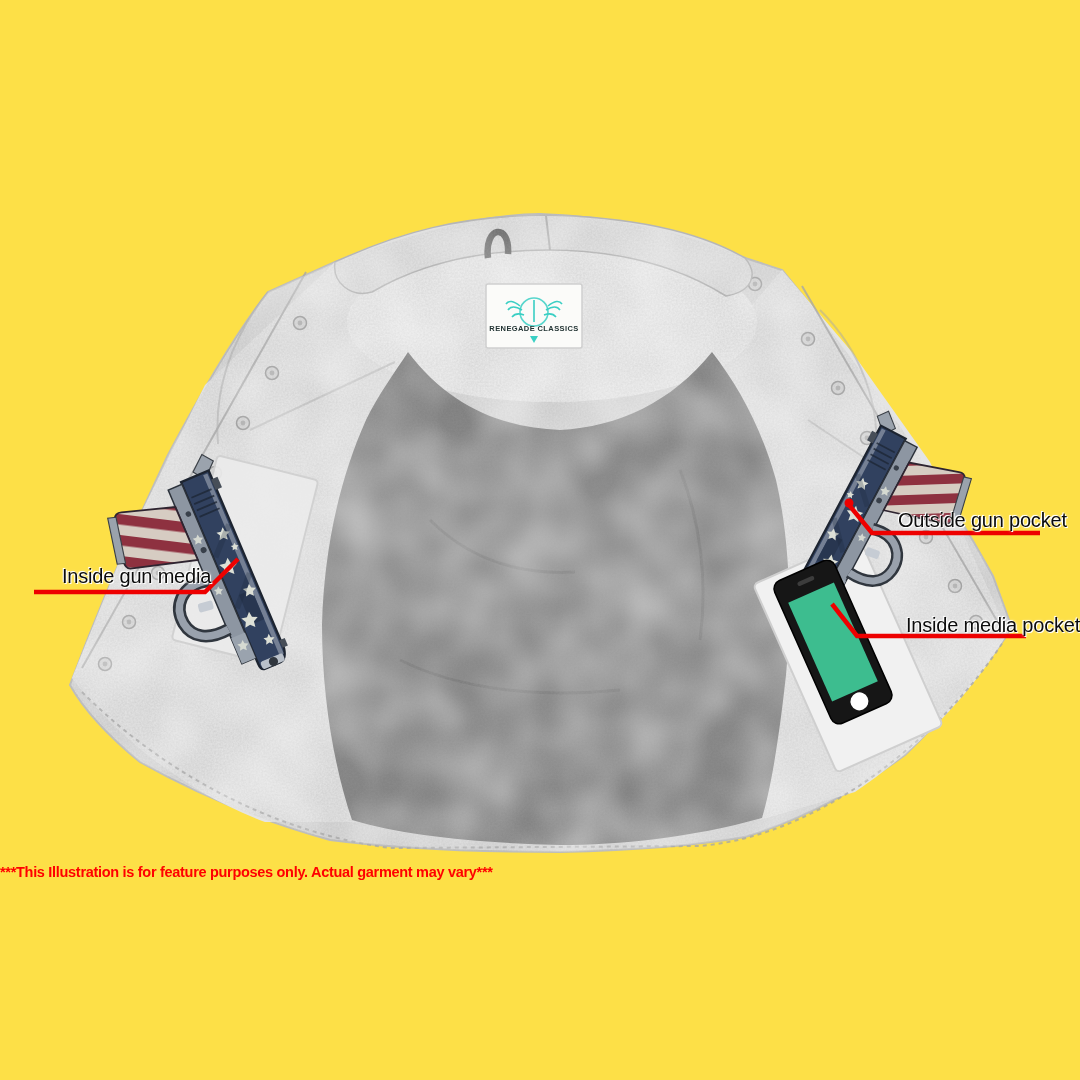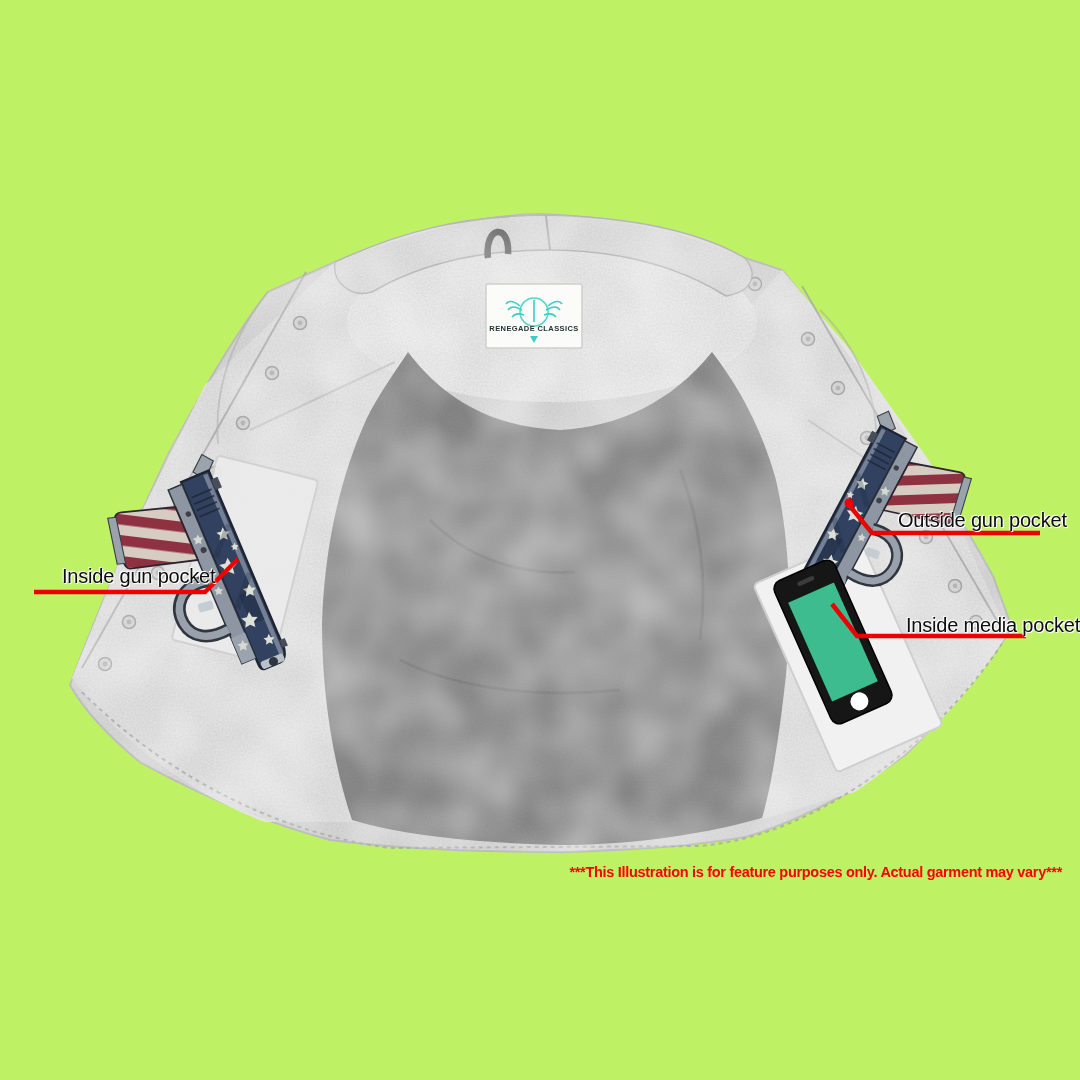--- a/index.html
+++ b/index.html
@@ -1,33 +1,33 @@
 <!DOCTYPE html>
 <html style="--callout-line: #ee0000; --callout-text: #0c0c0c; --disclaimer-text: #ff0000; --phone-screen: #3dbd8f; --logo-teal: #3acfc4; --vest-fabric: #d9d9d9; --vest-lining: #8a8a8a; --flag-blue: #31415f; --flag-red: #8e3140;"><head>
 <meta charset="utf-8">
 <style>
   html,body{margin:0;padding:0;background:#fff;}
   body{font-family:"Liberation Sans","DejaVu Sans",sans-serif;}
-  .stage{position:relative;width:1080px;height:1080px;background:#bef264;overflow:hidden;}
+  .stage{position:relative;width:1080px;height:1080px;background:#fde047;overflow:hidden;}
   .stage svg.art{position:absolute;left:0;top:0;}
   .callout-label{
     position:absolute;
     font-size:20px;font-weight:normal;color:var(--callout-text,#0c0c0c);
     letter-spacing:-0.2px;white-space:nowrap;
     text-shadow:1px 1px 0 #fff,-1px -1px 0 #fff,0 0 3px #fff;
   }
   #label-inside-gun{left:62px;top:565px;}
   #label-outside-gun{left:898px;top:509px;}
   #label-inside-media{left:880px;top:614px;margin-left:26px;}
   .brand-label-text{
     position:absolute;left:486px;top:324px;width:96px;text-align:center;
     font-size:7.5px;font-weight:bold;letter-spacing:0.4px;color:#233;
   }
   .disclaimer{
-    position:absolute;left:0;top:864px;width:1062px;text-align:right;
+    position:absolute;left:0;top:864px;width:1062px;text-align:left;
     font-size:14.5px;font-weight:bold;letter-spacing:-0.3px;
     color:var(--disclaimer-text,#ff0000);white-space:nowrap;
   }
 </style>
 </head>
 <body>
 
 <div class="stage">
 
 <svg class="art" width="1080" height="1080" viewBox="0 0 1080 1080">
@@ -216,19 +216,19 @@
   <g fill="none" style="stroke:var(--callout-line,#ee0000)" stroke-width="4.5">
     <polyline points="34,592 205,592 238,559"></polyline>
     <polyline points="1040,533 872,533 849,505"></polyline>
     <polyline points="832,604 857,636 1026,636"></polyline>
   </g>
   <circle cx="849" cy="503" r="4.5" style="fill:var(--callout-line,#ee0000)"></circle>
 </svg>
 
 <div class="brand-label-text">RENEGADE CLASSICS</div>
 
-<div id="label-inside-gun" class="callout-label">Inside gun pocket</div>
+<div id="label-inside-gun" class="callout-label">Inside gun media</div>
 <div id="label-outside-gun" class="callout-label">Outside gun pocket</div>
 <div id="label-inside-media" class="callout-label">Inside media pocket</div>
 
 <div class="disclaimer">***This Illustration is for feature purposes only. Actual garment may vary***</div>
 
 </div>
 
 </body></html>

